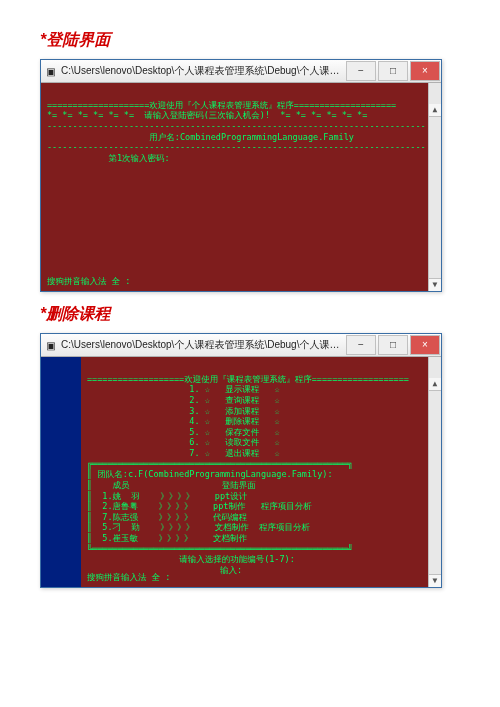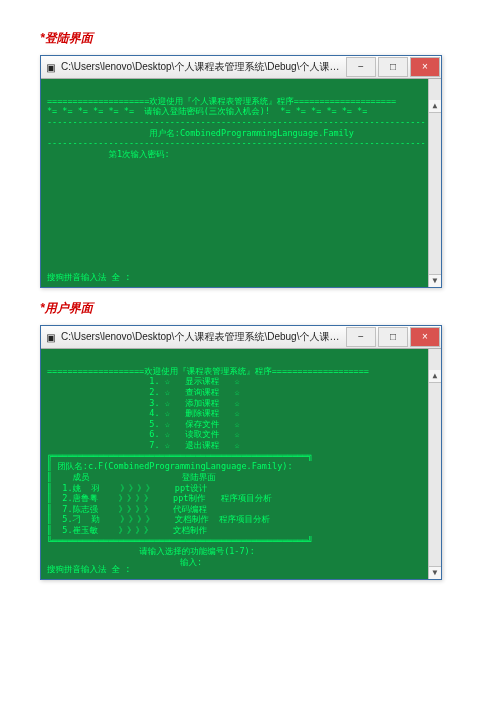--- a/index.html
+++ b/index.html
@@ -5,21 +5,21 @@
   body {
     margin: 0;
     padding: 20px 40px;
     background: #ffffff;
     font-family: "Microsoft YaHei", "SimSun", sans-serif;
     width: 500px;
     box-sizing: border-box;
   }
   .heading {
     color: #d00000;
-    font-size: 12px;
+    font-size: 16px;
     font-weight: bold;
     font-style: italic;
     margin: 10px 0 8px 0;
   }
   .window {
     width: 400px;
     border: 1px solid #3a6ea5;
     background: #001f7f;
     box-shadow: 1px 1px 4px rgba(0,0,0,.2);
     margin-bottom: 12px;
@@ -56,32 +56,32 @@
     margin: 2px 1px;
     font-size: 10px;
     line-height: 18px;
     text-align: center;
     color: #333;
     background: #eee;
     border: 1px solid #c0c0c0;
   }
   .winbtn.close { background: #d9534f; color: #fff; }
   .console {
-    background: #15803d;
+    background: #7f1d1d;
     color: #00ff66;
     font-family: "NSimSun","SimSun","Consolas",monospace;
     font-size: 8.5px;
     line-height: 1.25;
     padding: 6px 4px 4px 6px;
     white-space: pre;
     overflow: hidden;
     position: relative;
   }
   .c1 { height: 198px; }
-  .c2 { height: 220px; }
+  .c2 { height: 220px; margin-left: 40px; }
   .scrollbar {
     position: absolute;
     right: 0; top: 0; bottom: 0;
     width: 12px;
     background: #e8e8e8;
     border-left: 1px solid #c0c0c0;
   }
   .sb-btn {
     height: 12px;
     background: #f6f6f6;
@@ -128,21 +128,21 @@
 <span>--------------------------------------------------------------------------</span>
             <span>第1次输入密码:</span>
     <div class="ime">搜狗拼音输入法 全 :</div>
     <div class="scrollbar">
       <div class="sb-btn">▲</div>
       <div class="sb-btn bot">▼</div>
     </div>
   </div>
 </div>
 
-<div class="heading">*用户界面</div>
+<div class="heading">*删除课程</div>
 
 <div class="window">
   <div class="titlebar">
     <span class="title-icon">▣</span>
     <span class="title-text">C:\Users\lenovo\Desktop\个人课程表管理系统\Debug\个人课表管理系统.exe</span>
     <div class="winbtns">
       <div class="winbtn">−</div>
       <div class="winbtn">□</div>
       <div class="winbtn close">×</div>
     </div>

